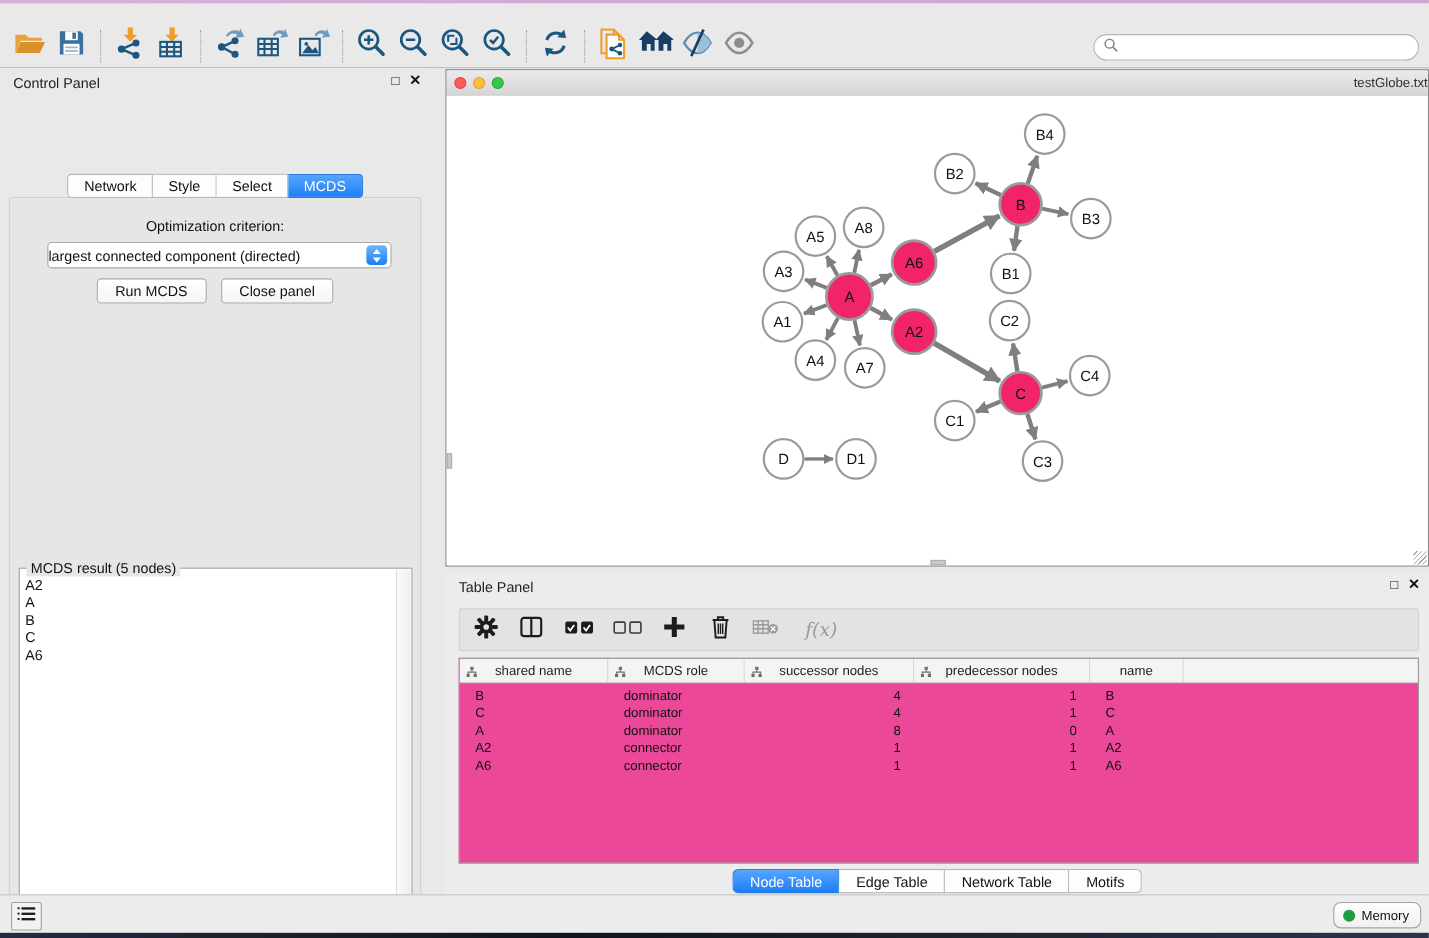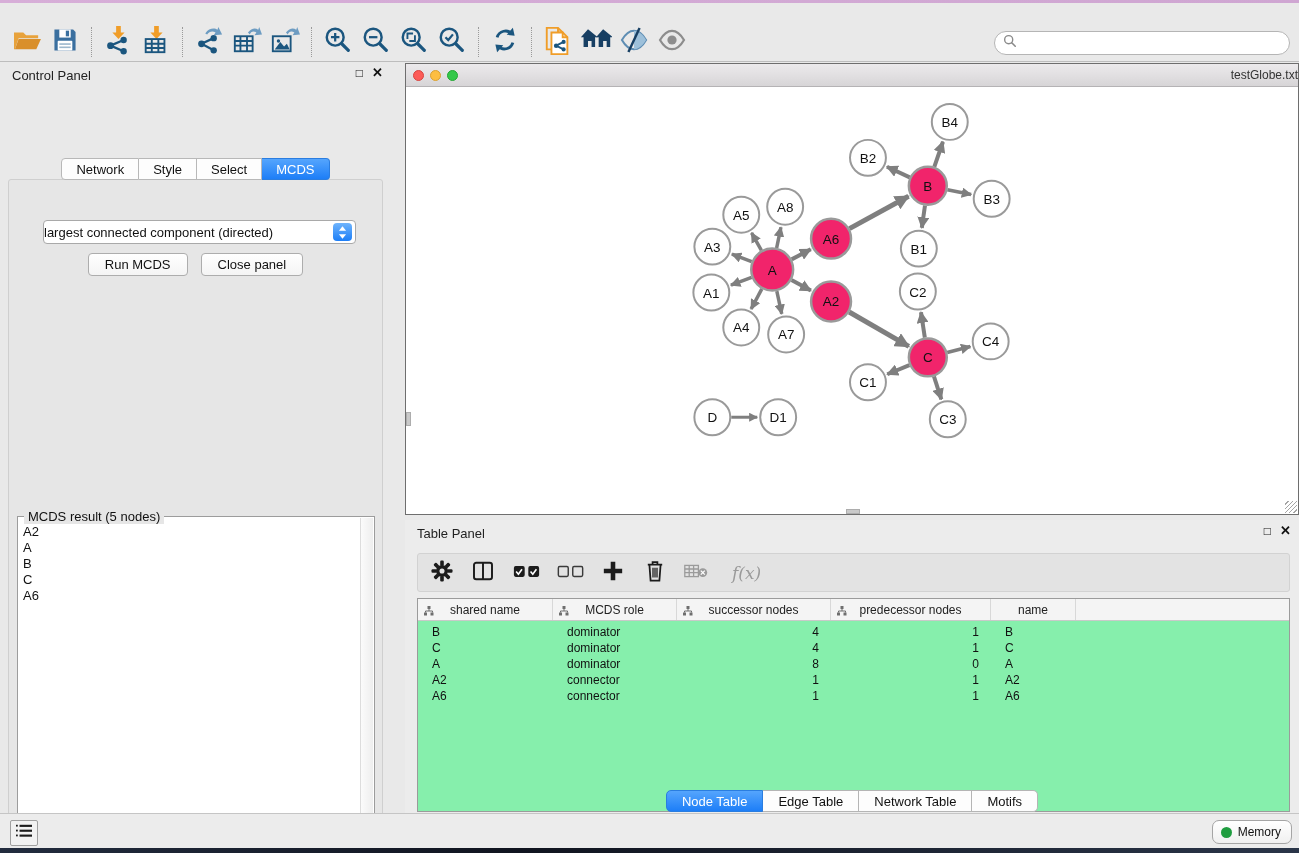--- a/index.html
+++ b/index.html
@@ -80,21 +80,21 @@
   #nw-grip { position:absolute; right:1px; bottom:1px; width:12px; height:12px;
     background:repeating-linear-gradient(135deg,transparent 0 2px,#a5a5a5 2px 3px); }
 
   
   #table-panel { position:absolute; left:405px; top:520px; width:894px; height:293px; background:#ececec; }
   #tp-toolbar { position:absolute; left:12px; top:33px; width:873px; height:39px;
     background:#e3e3e3; border:1px solid #d2d2d2; border-radius:3px; display:flex; align-items:center; }
   .tp-btn { height:34px; display:flex; align-items:center; justify-content:center; flex:0 0 auto; }
   #fx-label { font-family:"DejaVu Serif",serif; font-style:italic; font-size:17px; color:#9a9a9a; margin-left:16px; }
 
-  #data-table { position:absolute; left:12px; top:78px; width:873px; height:214px; background:#86efac; border:1px solid #9b9b9b; }
+  #data-table { position:absolute; left:12px; top:78px; width:873px; height:187px; background:#ec4899; border:1px solid #9b9b9b; }
   #table-header { display:flex; height:22px; background:#f4f4f4; border-bottom:1px solid #c9c9c9; }
   .th-cell { position:relative; display:flex; align-items:center; justify-content:center;
     font-size:12px; color:#222; border-right:1px solid #d8d8d8; }
   .th-cell .th-icon { position:absolute; left:6px; top:6px; }
   #table-rows { padding-top:3px; }
   .t-row { display:flex; height:16px; }
   .t-cell { font-size:12px; color:#111; line-height:16px; white-space:nowrap; overflow:hidden; }
   .t-cell.al { padding-left:14px; text-align:left; }
   .t-cell.ar { padding-right:12px; text-align:right; }
 
@@ -306,20 +306,21 @@
         <span class="ph-close">✕</span>
       </span>
     </div>
     <div id="cp-tabs">
         <div class="cp-tab">Network</div>
         <div class="cp-tab">Style</div>
         <div class="cp-tab">Select</div>
         <div class="cp-tab selected">MCDS</div>
       </div>
     <div id="cp-body">
+      <div id="opt-label">Optimization criterion:</div>
       <div id="criterion-select">
         <span class="sel-text">largest connected component (directed)</span>
         <span class="sel-stepper">
           <svg width="9" height="6" viewBox="0 0 10 6">
               <path d="M5 0l4 5H1z" fill="#fff"></path>
             </svg>
           <svg width="9" height="6" viewBox="0 0 10 6">
               <path d="M5 6L1 1h8z" fill="#fff"></path>
             </svg>
         </span>

